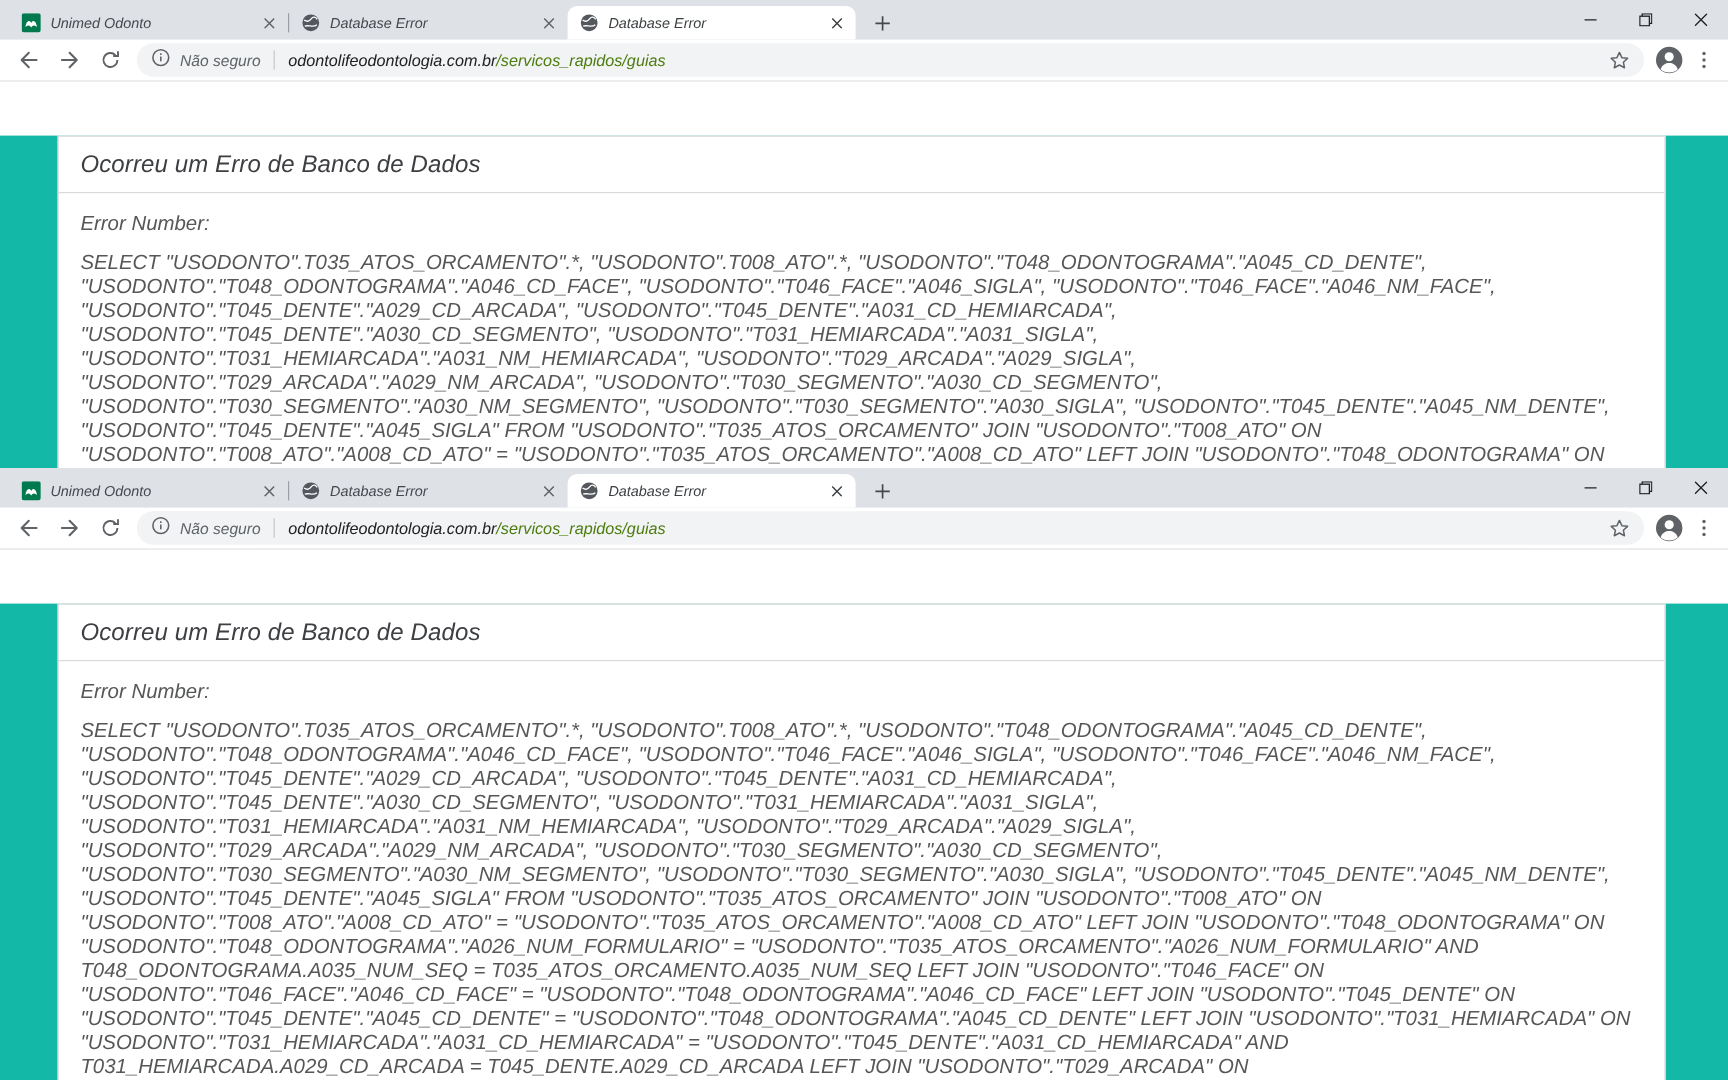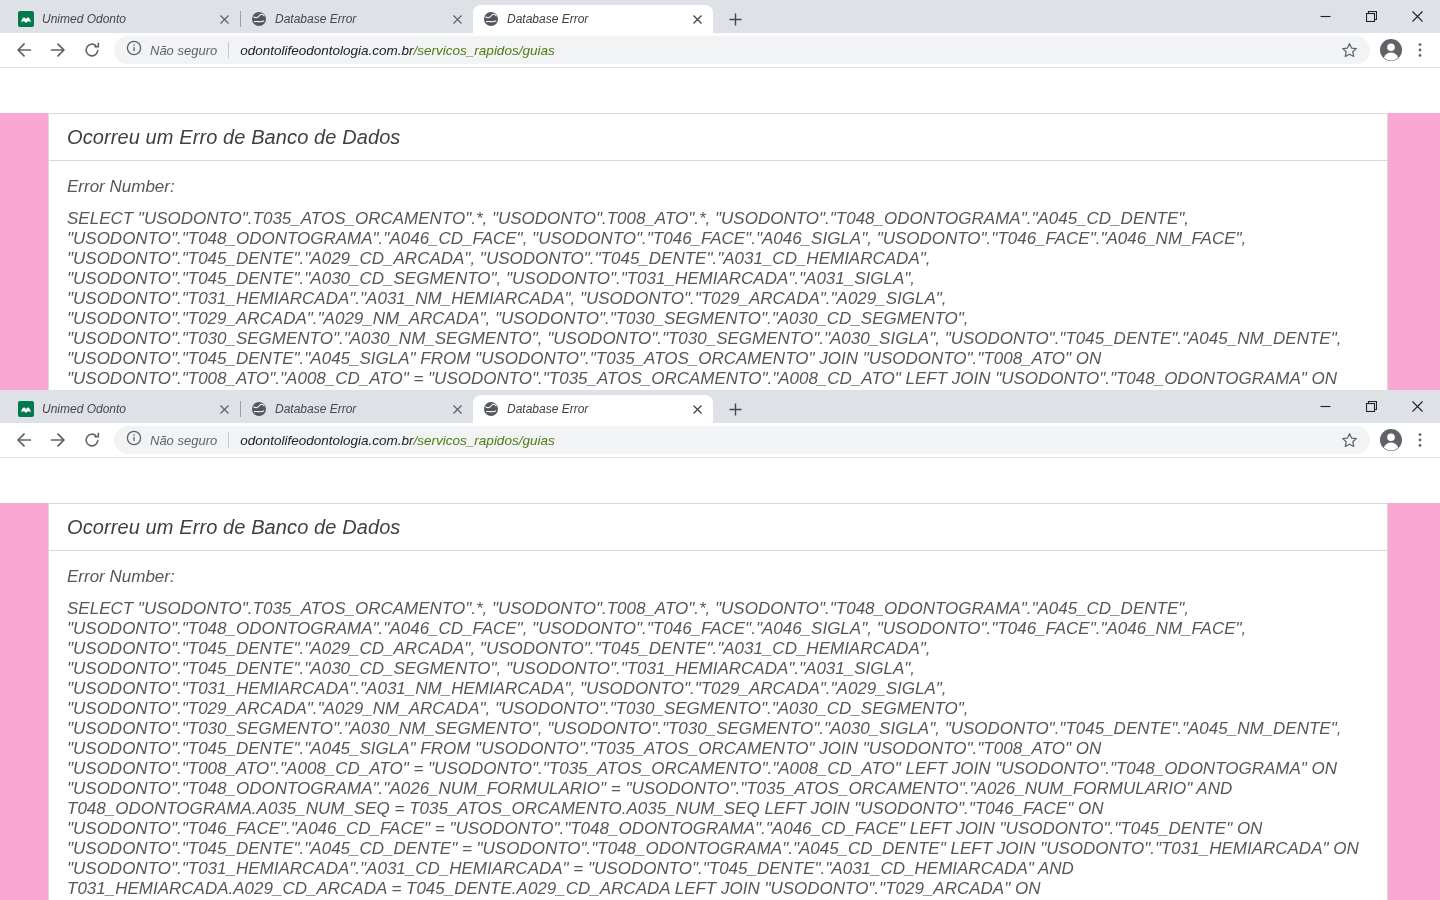--- a/index.html
+++ b/index.html
@@ -45,21 +45,21 @@
   .security-text { font-size: 13px; color: #5f6368; margin-left: 8px; white-space: nowrap; }
   .omni-sep { width: 1px; height: 16px; background: #c4c7cc; margin: 0 11px; }
   .url-text { font-size: 13.5px; color: #202124; white-space: nowrap; overflow: hidden; flex: 1; }
   .url-path { color: #4d7c0f; }
   .star-wrap { display: flex; margin-left: 8px; }
   .toolbar-right { display: flex; align-items: center; }
   .avatar-wrap { width: 28px; height: 28px; display: flex; align-items: center; justify-content: center; margin: 0 2px; }
   .menu-wrap { width: 26px; height: 28px; display: flex; align-items: center; justify-content: center; }
 
   
-  .page-content { background: #f9a8d4; height: calc(100% - 68px); }
+  .page-content { background: #14b8a6; height: calc(100% - 68px); }
   .error-box { margin: 45px 52px 0 48px; border: 1px solid #d9d9d9; background: #fff; }
   .error-heading {
     margin: 0; padding: 12px 18px 11px; font-size: 20px; font-weight: 400;
     color: #3d3f42; border-bottom: 1px solid #d9d9d9; letter-spacing: 0.1px;
   }
   .error-body { padding: 4px 18px 18px; font-size: 17px; line-height: 20px; color: #565759; }
   .error-body p { margin: 12px 0; }
   .sql-text { margin: 20px 0 14px; word-wrap: break-word; }
   .filename { margin: 18px 0 0; }
 </style>

